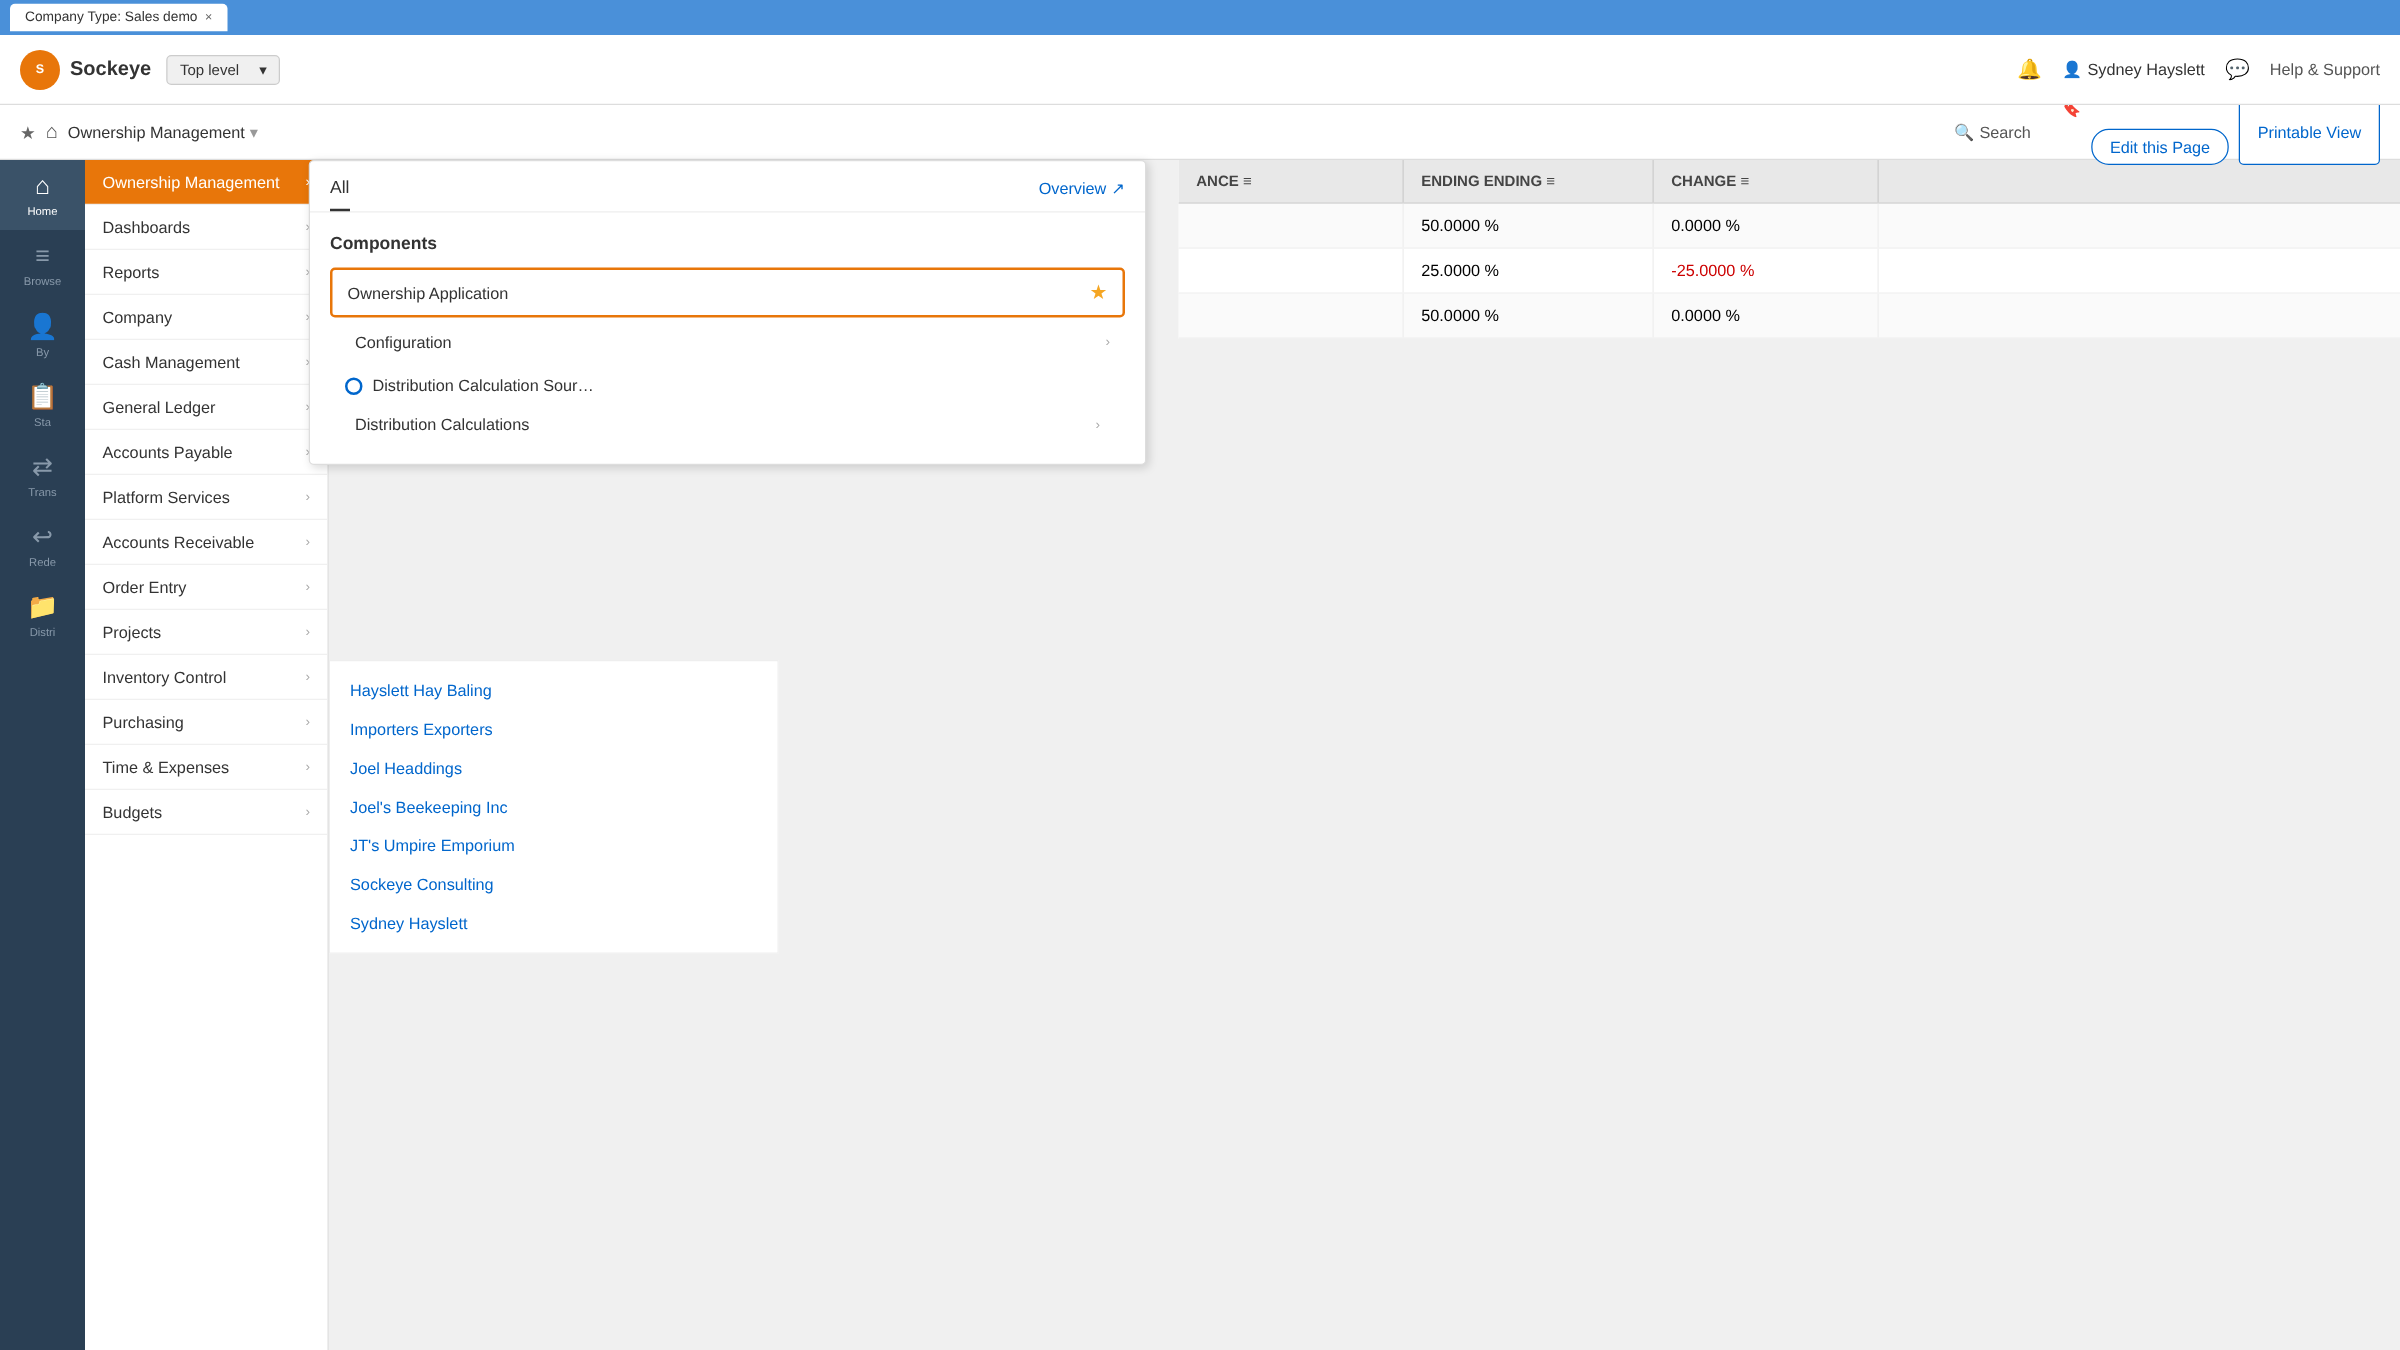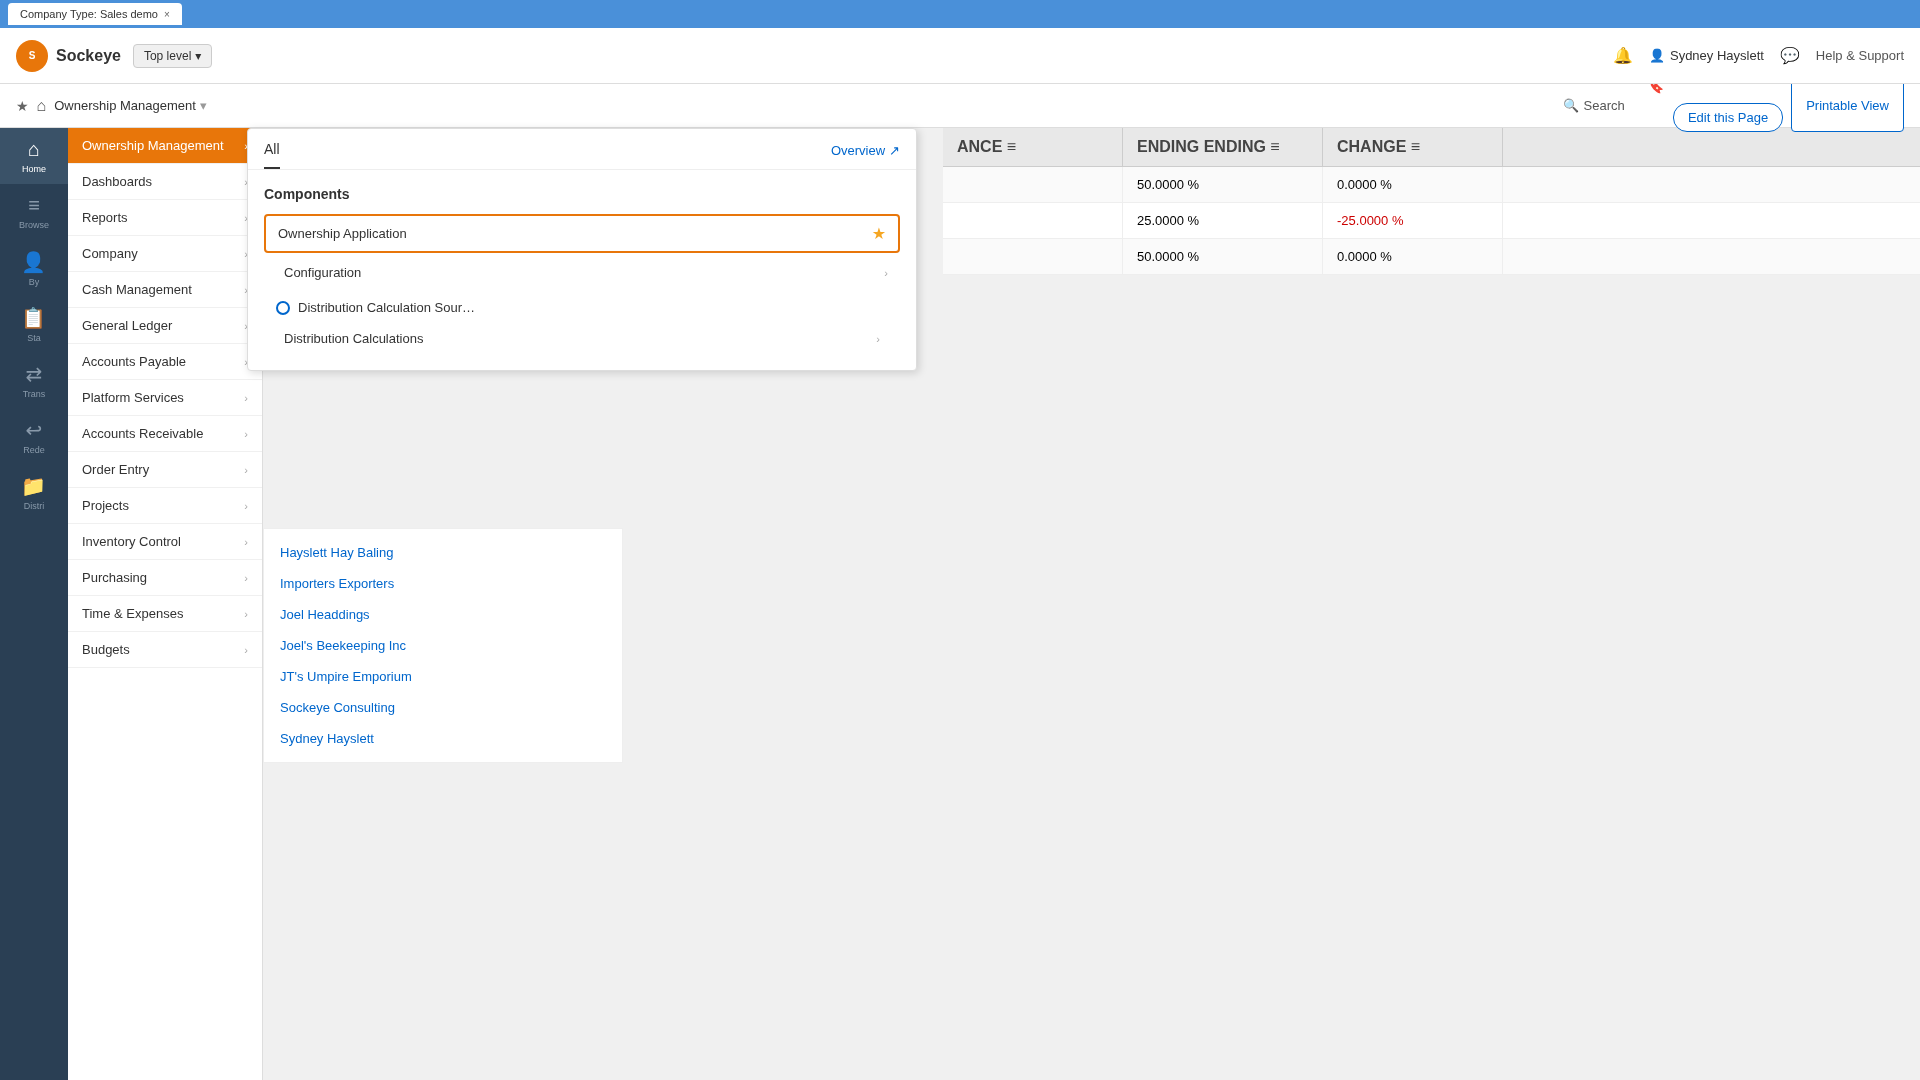--- a/index.html
+++ b/index.html
@@ -67,21 +67,21 @@
     .top-level-btn {
       background: #f0f0f0;
       border: 1px solid #ccc;
       border-radius: 4px;
       padding: 4px 10px;
       font-size: 12px;
       color: #333;
       cursor: pointer;
       display: flex;
       align-items: center;
-      gap: 4px;
+      gap: 16px;
     }
     .header-right {
       margin-left: auto;
       display: flex;
       align-items: center;
       gap: 16px;
     }
     .header-icon {
       color: #555;
       font-size: 16px;
@@ -282,21 +282,21 @@
       cursor: pointer;
     }
 
     .table-header-row {
       display: flex;
       background: #e8e8e8;
       border-bottom: 1px solid #ccc;
     }
     .th {
       padding: 10px 14px;
-      font-size: 16px;
+      font-size: 12px;
       font-weight: 600;
       color: #444;
       border-right: 1px solid #ccc;
       display: flex;
       align-items: center;
       gap: 4px;
     }
     .tr {
       display: flex;
       border-bottom: 1px solid #eee;

